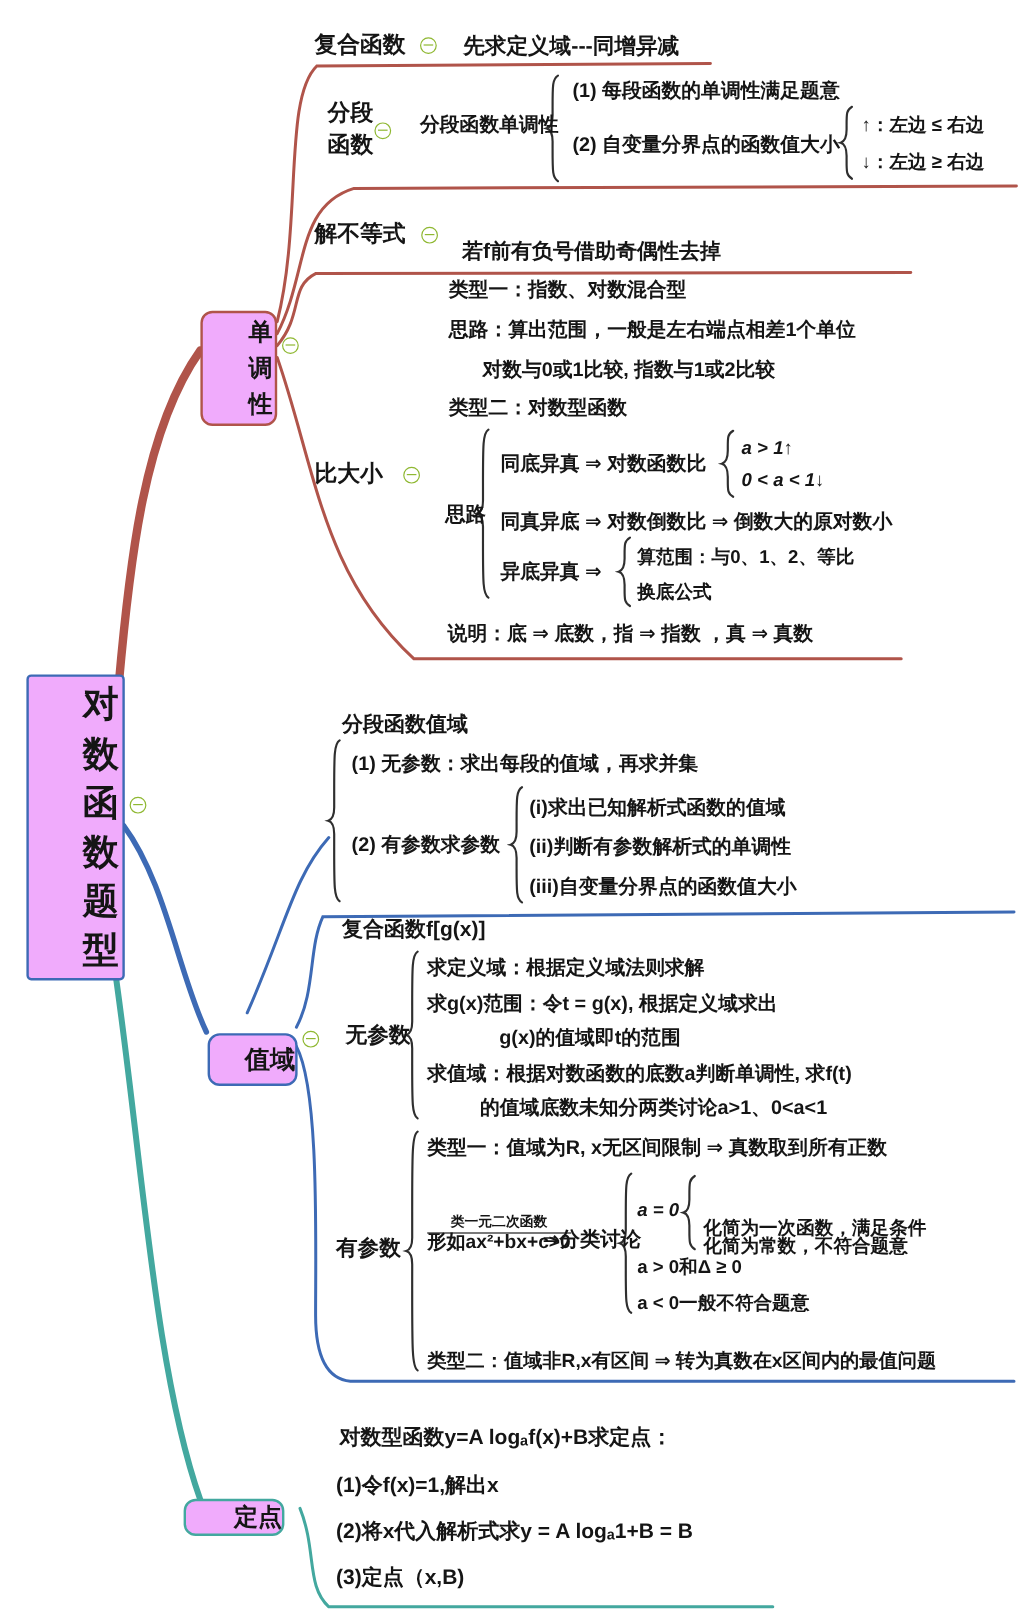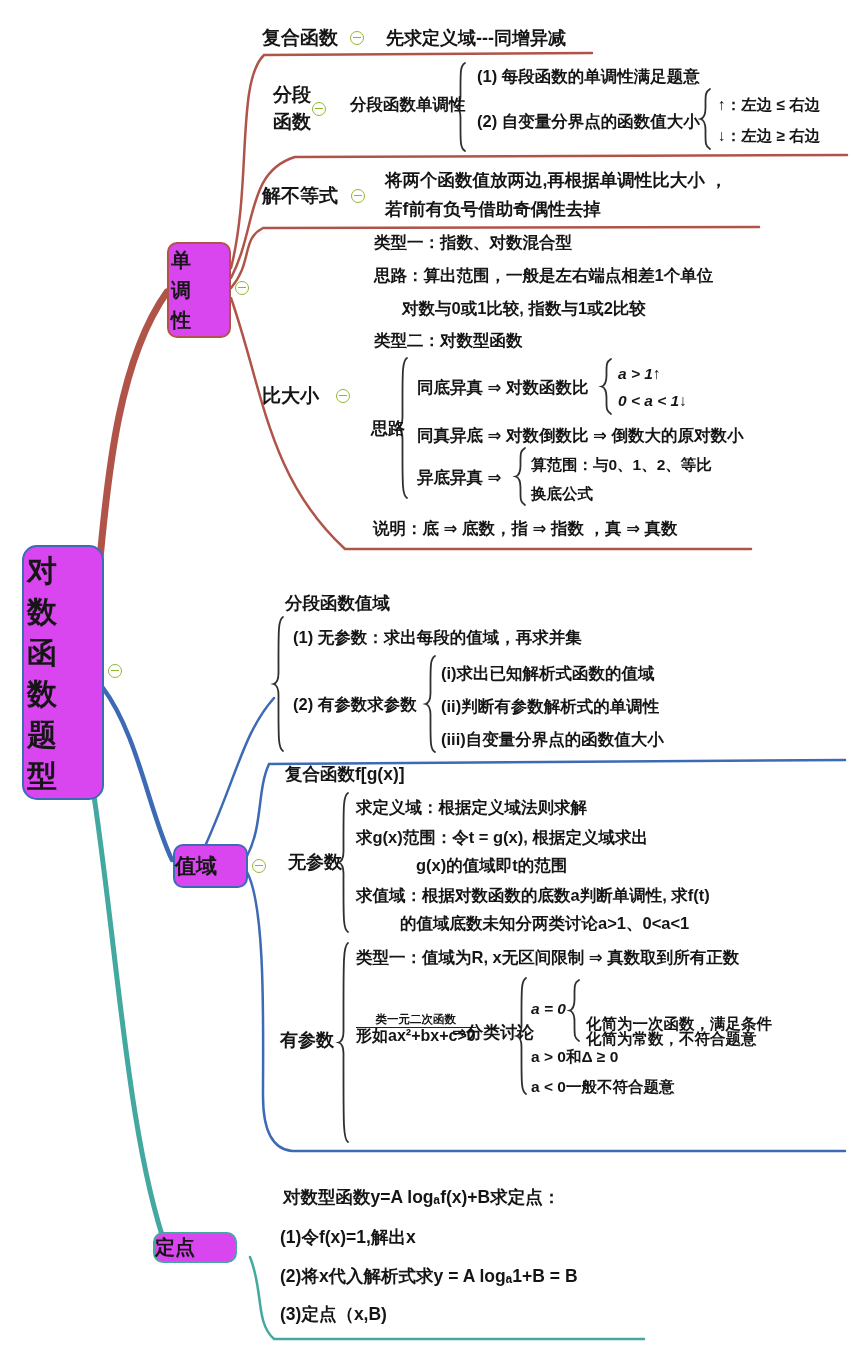--- a/index.html
+++ b/index.html
@@ -7,22 +7,22 @@
     position:relative; width:853px; height:1350px; overflow:hidden;
     font-family:"Liberation Sans","DejaVu Sans",sans-serif;
     color:#151515; background:#fff;
   }
   #links { position:absolute; left:0; top:0; width:853px; height:1350px; }
   .t { position:absolute; white-space:nowrap; font-weight:700; font-size:16.5px; line-height:21px; }
   .lbl { font-size:19px; }
   .sm { font-size:15.5px; }
   .math { font-family:Liberation Sans, sans-serif; font-style:italic; }
   .node {
-    position:absolute; background:#d946ef; border:2.5px solid #888; border-radius:10px;
-    display:flex; align-items:center; justify-content:flex-start; box-sizing:border-box;
+    position:absolute; background:#f0abfc; border:2.5px solid #888; border-radius:10px;
+    display:flex; align-items:center; justify-content:flex-end; box-sizing:border-box;margin-top:17px;
   }
   .vtext { font-weight:700; word-break:break-all; text-align:center; }
   .collapse {
     position:absolute; width:14px; height:14px; border:1.6px solid #8fb832;
     border-radius:50%; box-sizing:border-box; background:#fff;
   }
   .collapse::after {
     content:""; position:absolute; left:2px; right:2px; top:50%;
     margin-top:-0.8px; border-top:1.6px solid #8fb832;
   }
@@ -54,21 +54,21 @@
       <path d="M 611 359 C 606 362 606.5 364.5 606.5 375.5 C 606.5 382.5 605 385.5 601.5 386.5 C 605 387.5 606.5 390.5 606.5 397.5 C 606.5 408.5 606 411 611 414" stroke="#2f2f2f" stroke-width="1.8" fill="none" stroke-linecap="round"></path>
       <path d="M 525 448 C 520 451 520.5 453.7 520.5 465.5 C 520.5 472.5 519 475.5 515.5 476.5 C 519 477.5 520.5 480.5 520.5 487.5 C 520.5 499.3 520 502 525 505" stroke="#2f2f2f" stroke-width="1.8" fill="none" stroke-linecap="round"></path>
       <path d="M 283 617 C 278 620 278.5 630.4 278.5 673 C 278.5 680 277 683 273.5 684 C 277 685 278.5 688 278.5 695 C 278.5 737.6 278 748 283 751" stroke="#2f2f2f" stroke-width="1.8" fill="none" stroke-linecap="round"></path>
       <path d="M 435 656 C 430 659 430.5 665.6 430.5 693 C 430.5 700 429 703 425.5 704 C 429 705 430.5 708 430.5 715 C 430.5 742.4 430 749 435 752" stroke="#2f2f2f" stroke-width="1.8" fill="none" stroke-linecap="round"></path>
       <path d="M 348 793 C 343 796 343.5 806.9 343.5 851.5 C 343.5 858.5 342 861.5 338.5 862.5 C 342 863.5 343.5 866.5 343.5 873.5 C 343.5 918.1 343 929 348 932" stroke="#2f2f2f" stroke-width="1.8" fill="none" stroke-linecap="round"></path>
       <path d="M 348 943 C 343 946 343.5 962.9 343.5 1031.5 C 343.5 1038.5 342 1041.5 338.5 1042.5 C 342 1043.5 343.5 1046.5 343.5 1053.5 C 343.5 1122.1 343 1139 348 1142" stroke="#2f2f2f" stroke-width="1.8" fill="none" stroke-linecap="round"></path>
       <path d="M 526 978 C 521 981 521.5 989.6 521.5 1025 C 521.5 1032 520 1035 516.5 1036 C 520 1037 521.5 1040 521.5 1047 C 521.5 1082.4 521 1091 526 1094" stroke="#2f2f2f" stroke-width="1.8" fill="none" stroke-linecap="round"></path>
       <path d="M 579 980 C 574 983 574.5 986.1 574.5 999.5 C 574.5 1006.5 573 1009.5 569.5 1010.5 C 573 1011.5 574.5 1014.5 574.5 1021.5 C 574.5 1034.9 574 1038 579 1041" stroke="#2f2f2f" stroke-width="1.8" fill="none" stroke-linecap="round"></path>
     </svg>
 
-  <div class="node" style="left: 22px; top: 545px; width: 82px; height: 255px; border-radius: 15px; border-color: rgb(61, 106, 181);">
+  <div class="node" style="left: 22px; top: 545px; width: 82px; height: 255px; border-radius: 4px; border-color: rgb(61, 106, 181);">
     <div class="vtext" style="width:36px; font-size:30px; line-height:41px;">对数函数题型</div>
   </div>
   <span class="collapse" style="left:108px; top:664px;"></span>
 
   <div class="node" style="left: 167px; top: 242px; width: 64px; height: 96px; border-color: rgb(176, 84, 74);">
     <div class="vtext" style="width:24px; font-size:20px; line-height:30px;">单调性</div>
   </div>
   <span class="collapse" style="left:235px; top:281px;"></span>
 
   <div class="t lbl" style="left:262px; top:27px;">复合函数</div>
@@ -78,21 +78,20 @@
   <div class="t lbl wrap2" style="left:257px; top:81px;">分段函数</div>
   <span class="collapse" style="left:312px; top:102px;"></span>
   <div class="t" style="left:350px; top:94px;">分段函数单调性</div>
   <div class="t" style="left:477px; top:66px;">(1) 每段函数的单调性满足题意</div>
   <div class="t" style="left:477px; top:111px;">(2) 自变量分界点的函数值大小</div>
   <div class="t sm" style="left:718px; top:94px;">↑：左边 ≤ 右边</div>
   <div class="t sm" style="left:718px; top:125px;">↓：左边 ≥ 右边</div>
 
   <div class="t lbl" style="left:262px; top:185px;">解不等式</div>
   <span class="collapse" style="left:351px; top:189px;"></span>
-  <div class="t" style="left:385px; top:170px; font-size:17.5px;">将两个函数值放两边,再根据单调性比大小 ，</div>
   <div class="t" style="left:385px; top:199px; font-size:17.5px;">若f前有负号借助奇偶性去掉</div>
 
   <div class="t lbl" style="left:262px; top:385px;">比大小</div>
   <span class="collapse" style="left:336px; top:389px;"></span>
   <div class="t" style="left:374px; top:232px;">类型一：指数、对数混合型</div>
   <div class="t" style="left:374px; top:265px;">思路：算出范围，一般是左右端点相差1个单位</div>
   <div class="t" style="left:402px; top:298px;">对数与0或1比较, 指数与1或2比较</div>
   <div class="t" style="left:374px; top:330px;">类型二：对数型函数</div>
   <div class="t" style="left:371px; top:418px; font-size:17px;">思路</div>
   <div class="t" style="left:417px; top:377px;">同底异真 ⇒ 对数函数比</div>
@@ -132,20 +131,21 @@
     <div class="frac-bottom">形如ax²+bx+c&gt;0</div>
   </div>
   <div class="t" style="left:452px; top:1022px; font-size:17px;">⇒分类讨论</div>
 
   <div class="t sm math" style="left:531px; top:998px;">a = 0</div>
   <div class="t sm" style="left:586px; top:984px;margin-top:44px;">化简为常数，不符合题意</div>
   <div class="t sm" style="left:586px; top:1013px;">化简为一次函数，满足条件</div>
   <div class="t sm" style="left:531px; top:1046px;">a &gt; 0和Δ ≥ 0</div>
   <div class="t sm" style="left:531px; top:1076px;">a &lt; 0一般不符合题意</div>
 
+  <div class="t" style="left:356px; top:1124px; font-size:16px;">类型二：值域非R,x有区间 ⇒ 转为真数在x区间内的最值问题</div>
 
   <div class="node" style="left: 153px; top: 1232px; width: 84px; height: 31px; border-color: rgb(67, 168, 159);">
     <div class="vtext" style="font-size:20px;">定点</div>
   </div>
 
   <div class="t" style="left:283px; top:1187px; font-size:17.5px;">对数型函数y=A logₐf(x)+B求定点：</div>
   <div class="t" style="left:280px; top:1227px; font-size:17.5px;">(1)令f(x)=1,解出x</div>
   <div class="t" style="left:280px; top:1266px; font-size:17.5px;">(2)将x代入解析式求y = A logₐ1+B = B</div>
   <div class="t" style="left:280px; top:1304px; font-size:17.5px;">(3)定点（x,B)</div>
 

